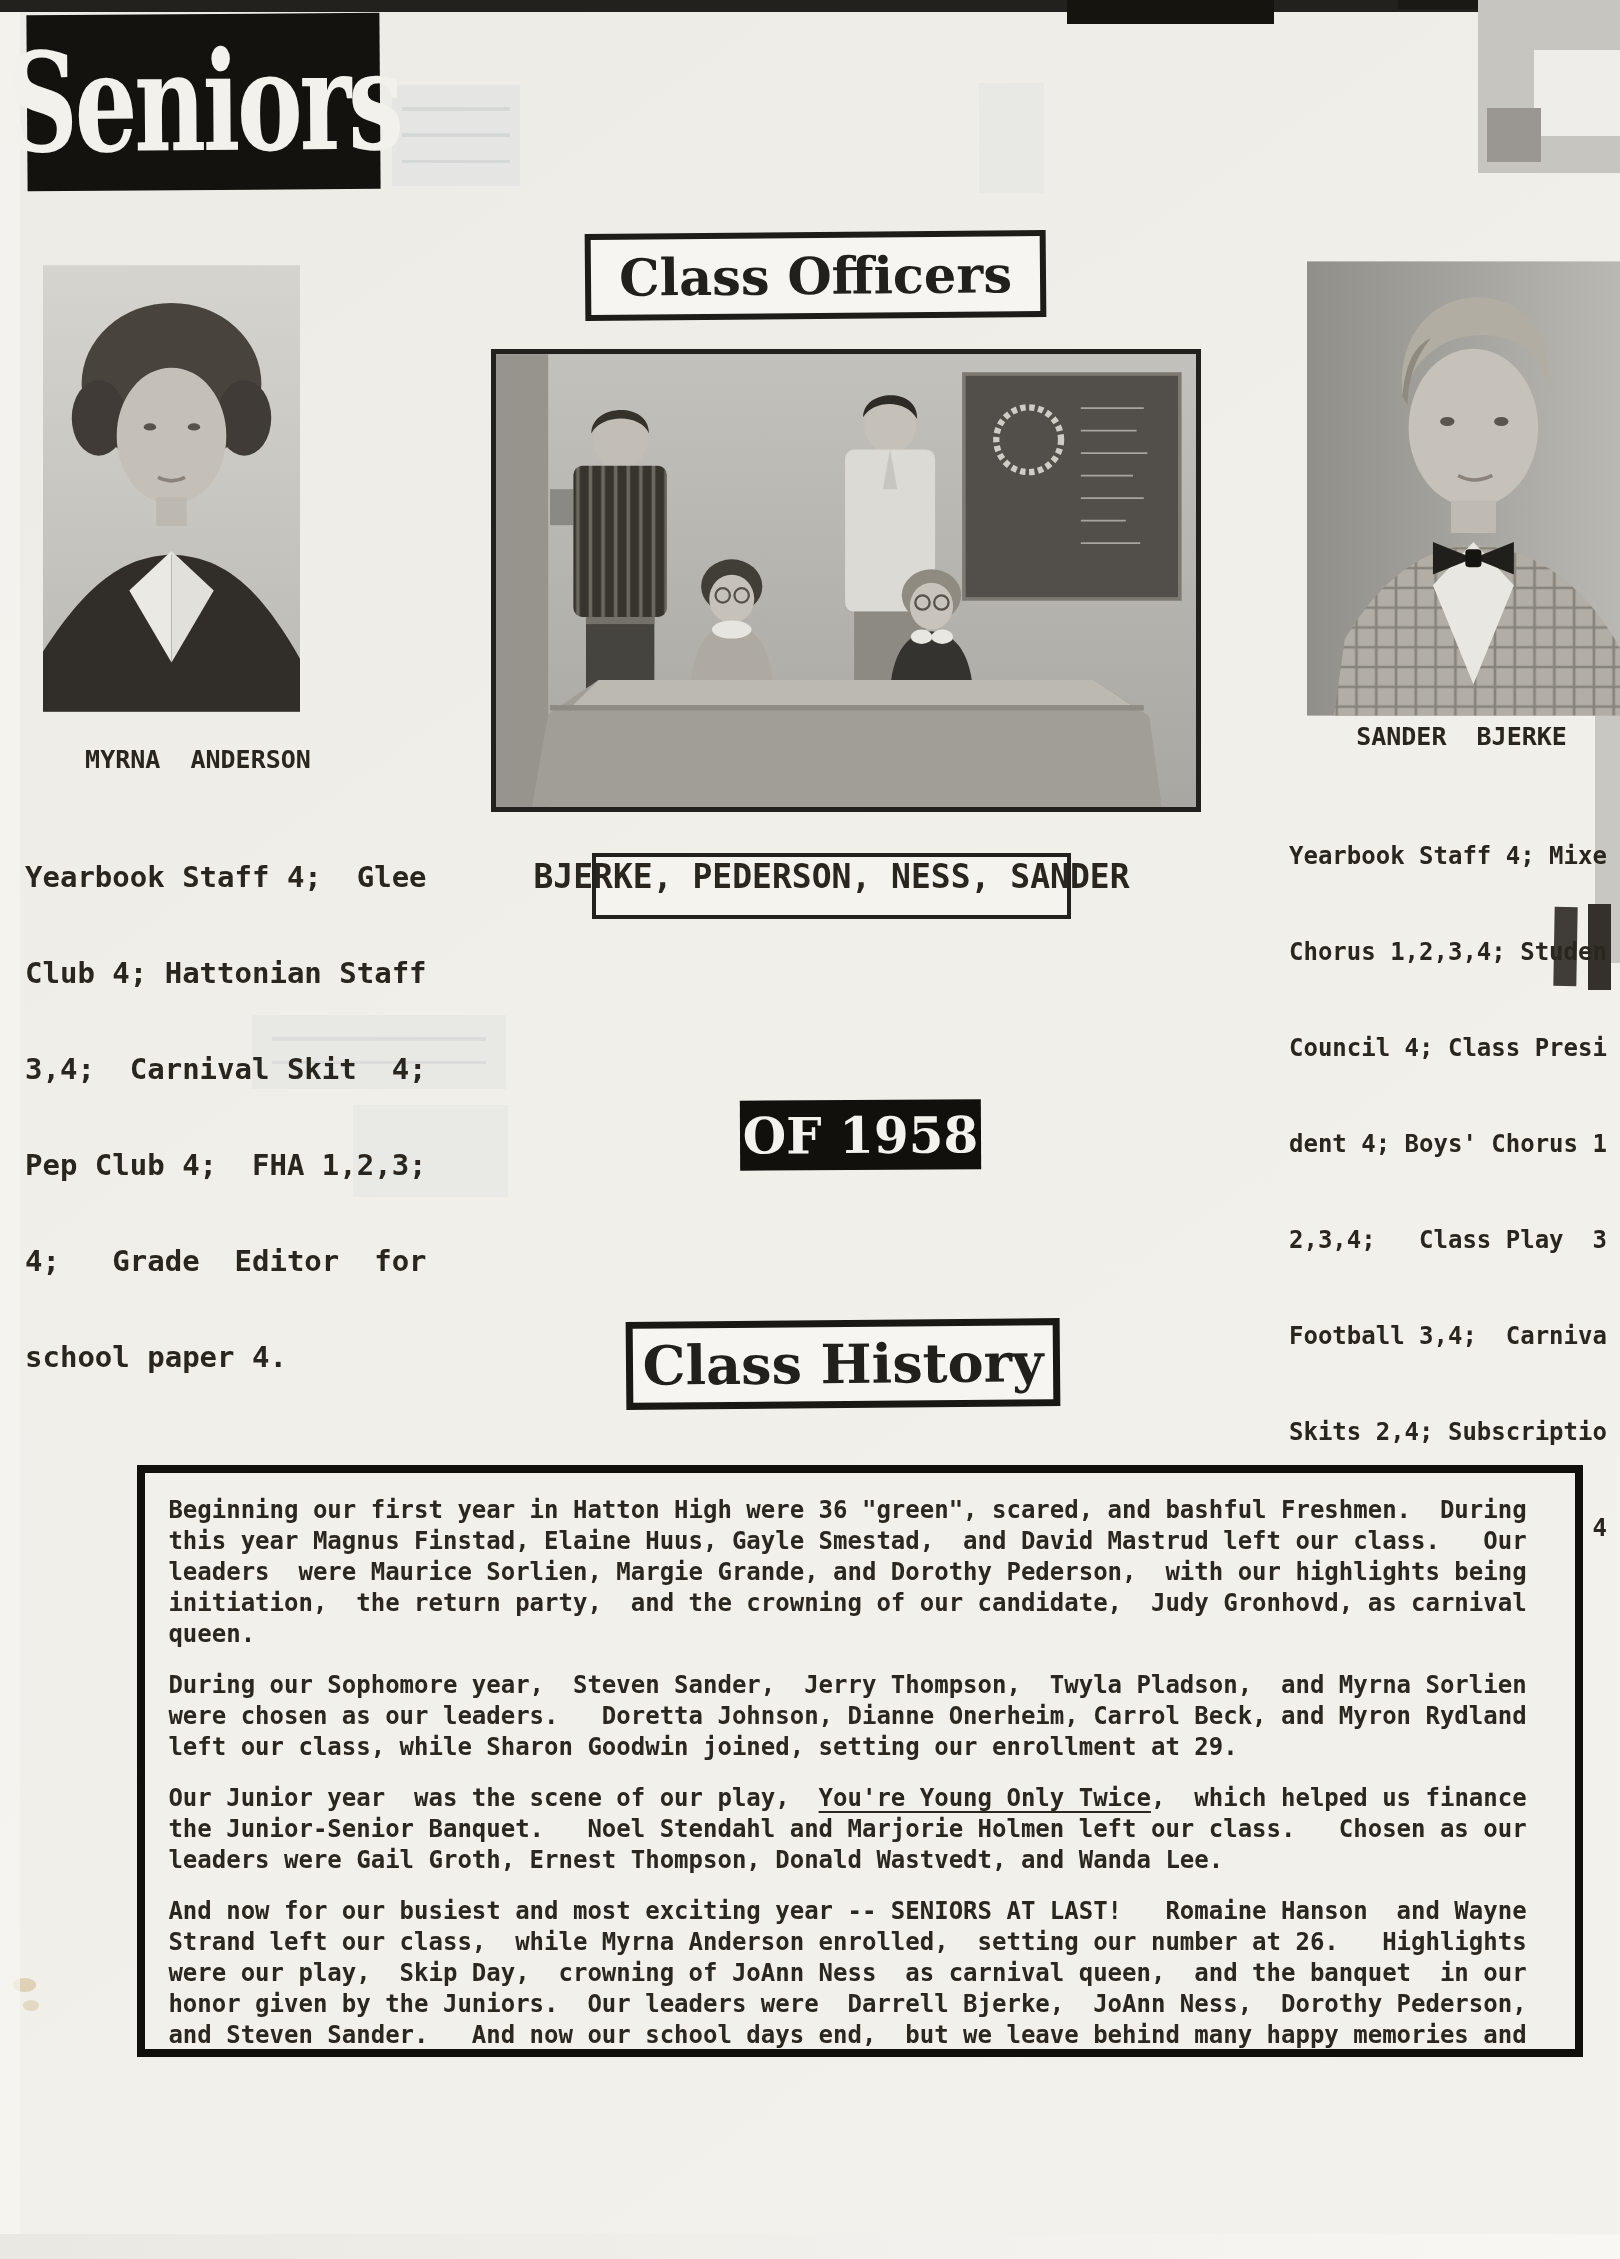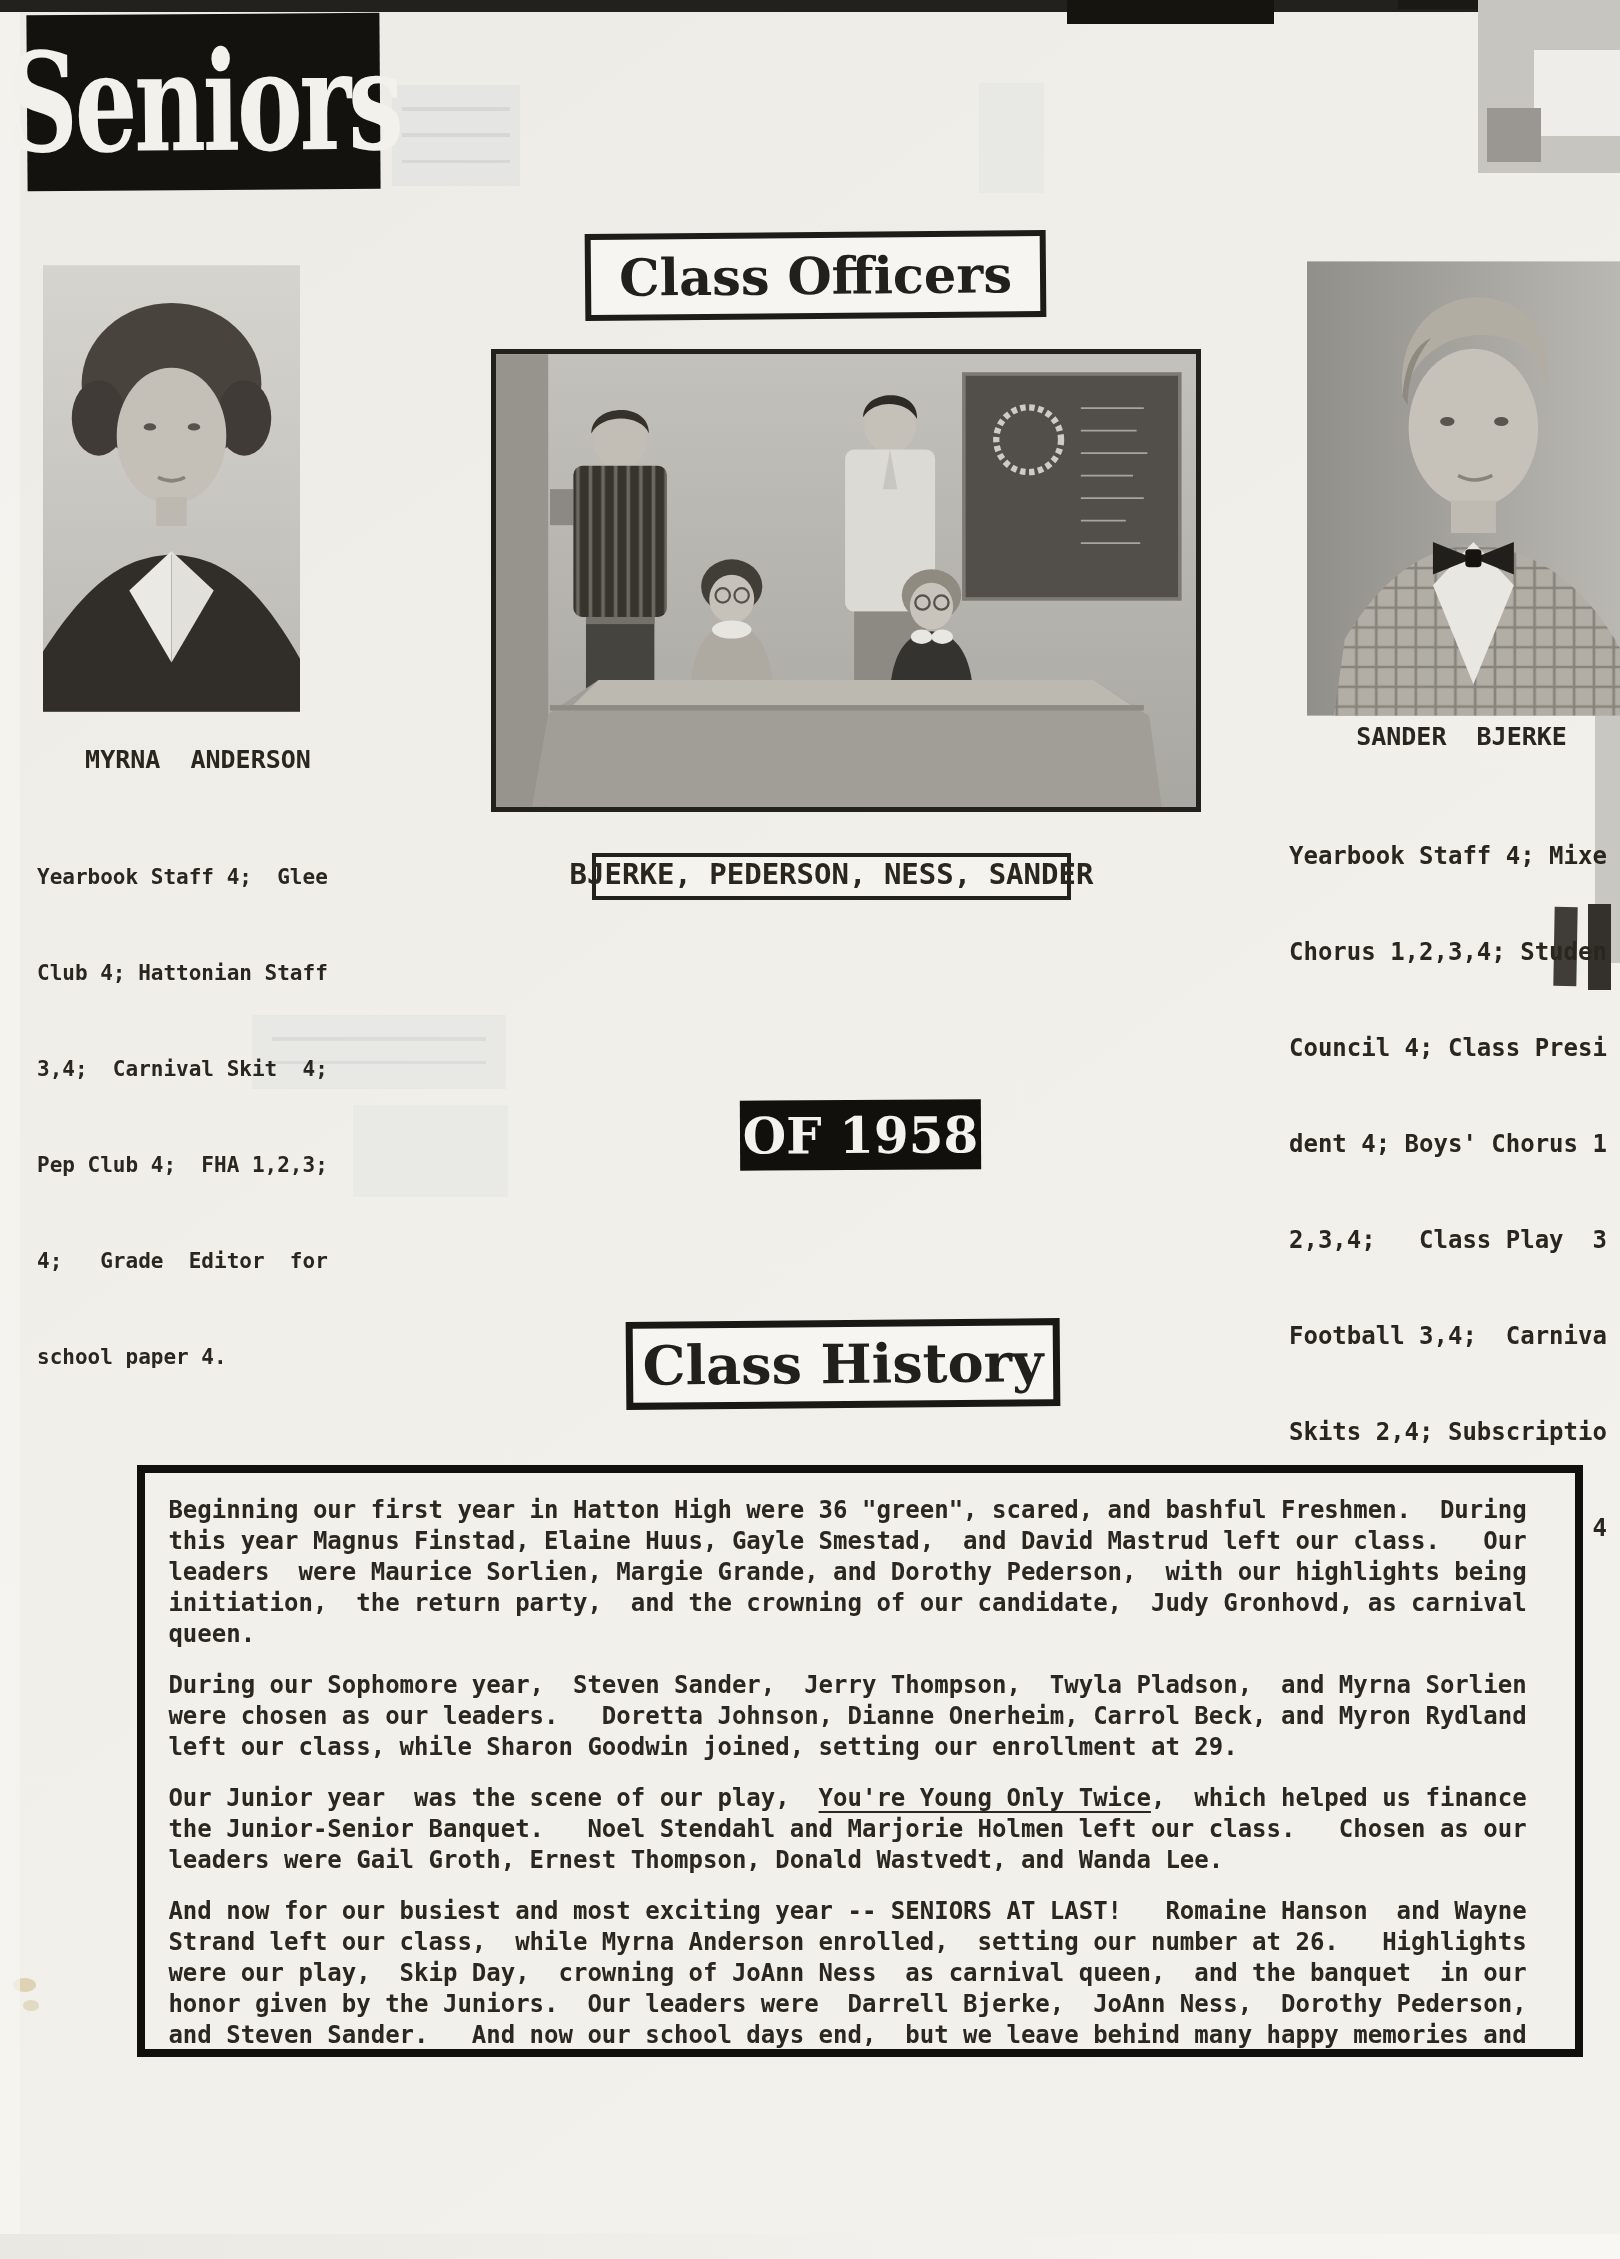--- a/index.html
+++ b/index.html
@@ -59,25 +59,25 @@
   
   .photo{display:block;}
   .portrait-left{left:43px;top:265px;width:257px;height:447px;}
   .portrait-right{left:1307px;top:261px;width:313px;height:455px;}
   .group-photo{left:491px;top:349px;width:700px;height:453px;border:5.4px solid #23211d;box-sizing:content-box;background:#b5b3ac;}
   
   .tw{white-space:pre;font-family:"DejaVu Sans Mono","Liberation Mono",monospace;font-weight:bold;color:#29261f;}
   .caption{font-size:25px;text-align:center;}
   .caption-left{left:18px;top:745px;width:360px;}
   .caption-right{left:1303px;top:722px;width:317px;}
-  .bio-left{left:37px;top:797px;width:358px;font-size:21px;line-height:32px;}
+  .bio-left{left:25px;top:797px;width:358px;font-size:29px;line-height:32px;}
   .bio-right{left:1289px;top:776px;width:360px;font-size:24px;line-height:32px;}
   .group-caption{
-    left:592px;top:853px;width:479px;height:47px;border:4.5px solid #23211d;box-sizing:border-box;
-    background:#f4f3ee;display:flex;align-items:flex-start;justify-content:center;font-size:29px;
+    left:592px;top:853px;width:479px;height:66px;border:4.5px solid #23211d;box-sizing:border-box;
+    background:#f4f3ee;display:flex;align-items:flex-start;justify-content:center;font-size:33px;
   }
   
   .history-box{
     left:137px;top:1465px;width:1446px;height:592px;border:8px solid #12100d;
     box-sizing:border-box;background:#f2f0eb;padding:21.6px 10.8px 18px 23.4px;overflow:hidden;
   }
   .history-para{white-space:pre;font-size:24px;line-height:31px;font-weight:bold;
     font-family:"DejaVu Sans Mono","Liberation Mono",monospace;color:#2a2720;margin:0 0 20px 0;}
   .play-title{text-decoration:underline;text-decoration-thickness:2.3px;text-underline-offset:5.4px;}
   .facts{margin:23.4px 0 0 360px;font-size:24px;line-height:31px;font-weight:bold;color:#2a2720;}

